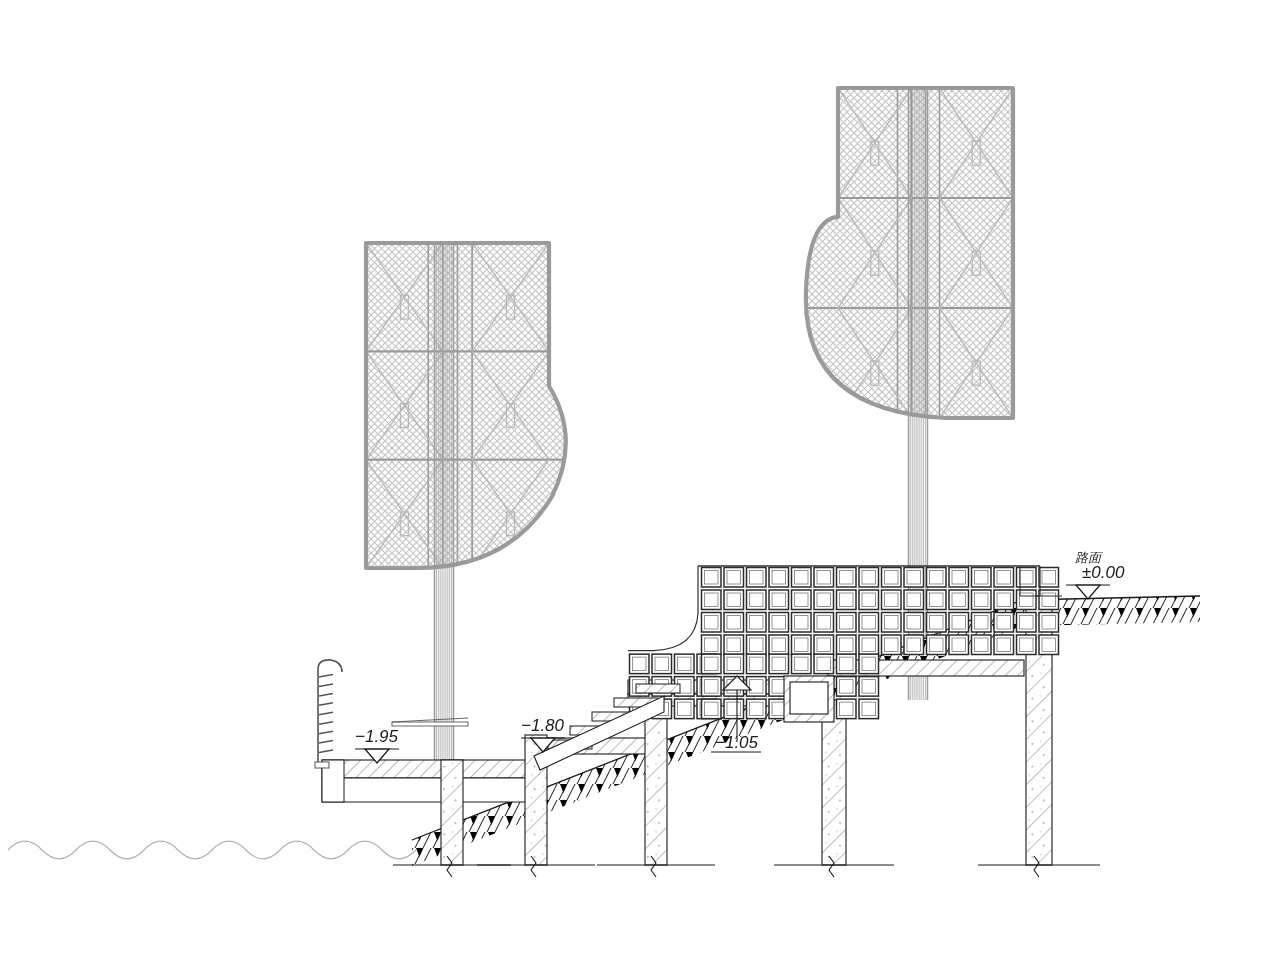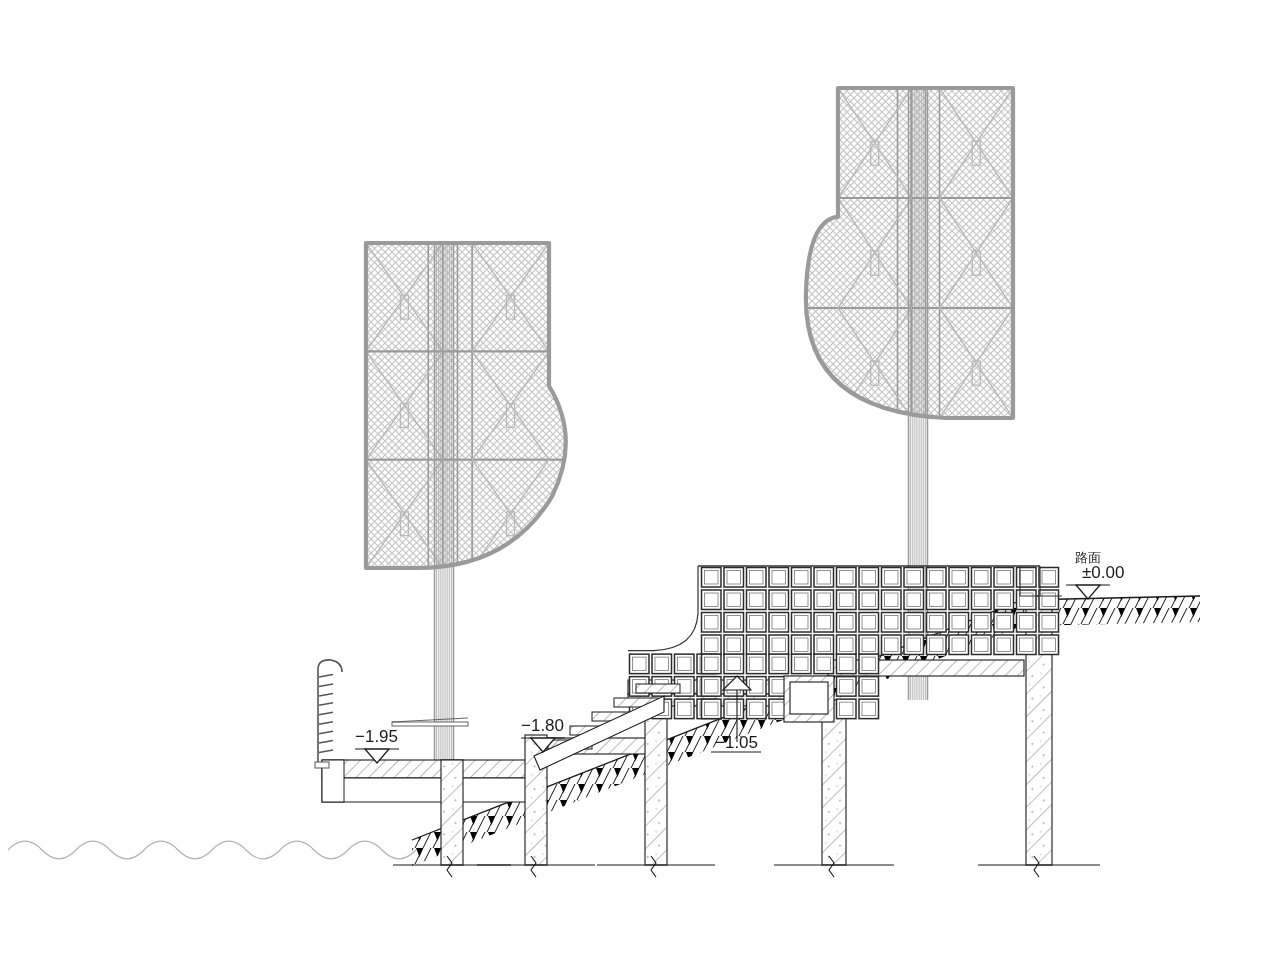--- a/index.html
+++ b/index.html
@@ -1,18 +1,18 @@
 <!DOCTYPE html>
 <html><head>
 <meta charset="utf-8">
 <style>
   html,body{margin:0;padding:0;background:#ffffff;}
   body{width:1280px;height:961px;overflow:hidden;
        font-family:"Liberation Sans","DejaVu Sans",sans-serif;}
-  #stage{position:relative;width:1108px;height:961px;background:#f0abfc;}
+  #stage{position:relative;width:1108px;height:961px;background:#f0abfc;font-style:italic;}
   svg{display:block;}
   .lbl{font-family:"Liberation Sans","DejaVu Sans",sans-serif;fill:#1a1a1a;}
 </style>
 </head>
 <body>
 
 <div id="stage">
 <svg id="dwg" width="1280" height="961" viewBox="0 0 1280 961" xmlns="http://www.w3.org/2000/svg">
   <defs>
 

